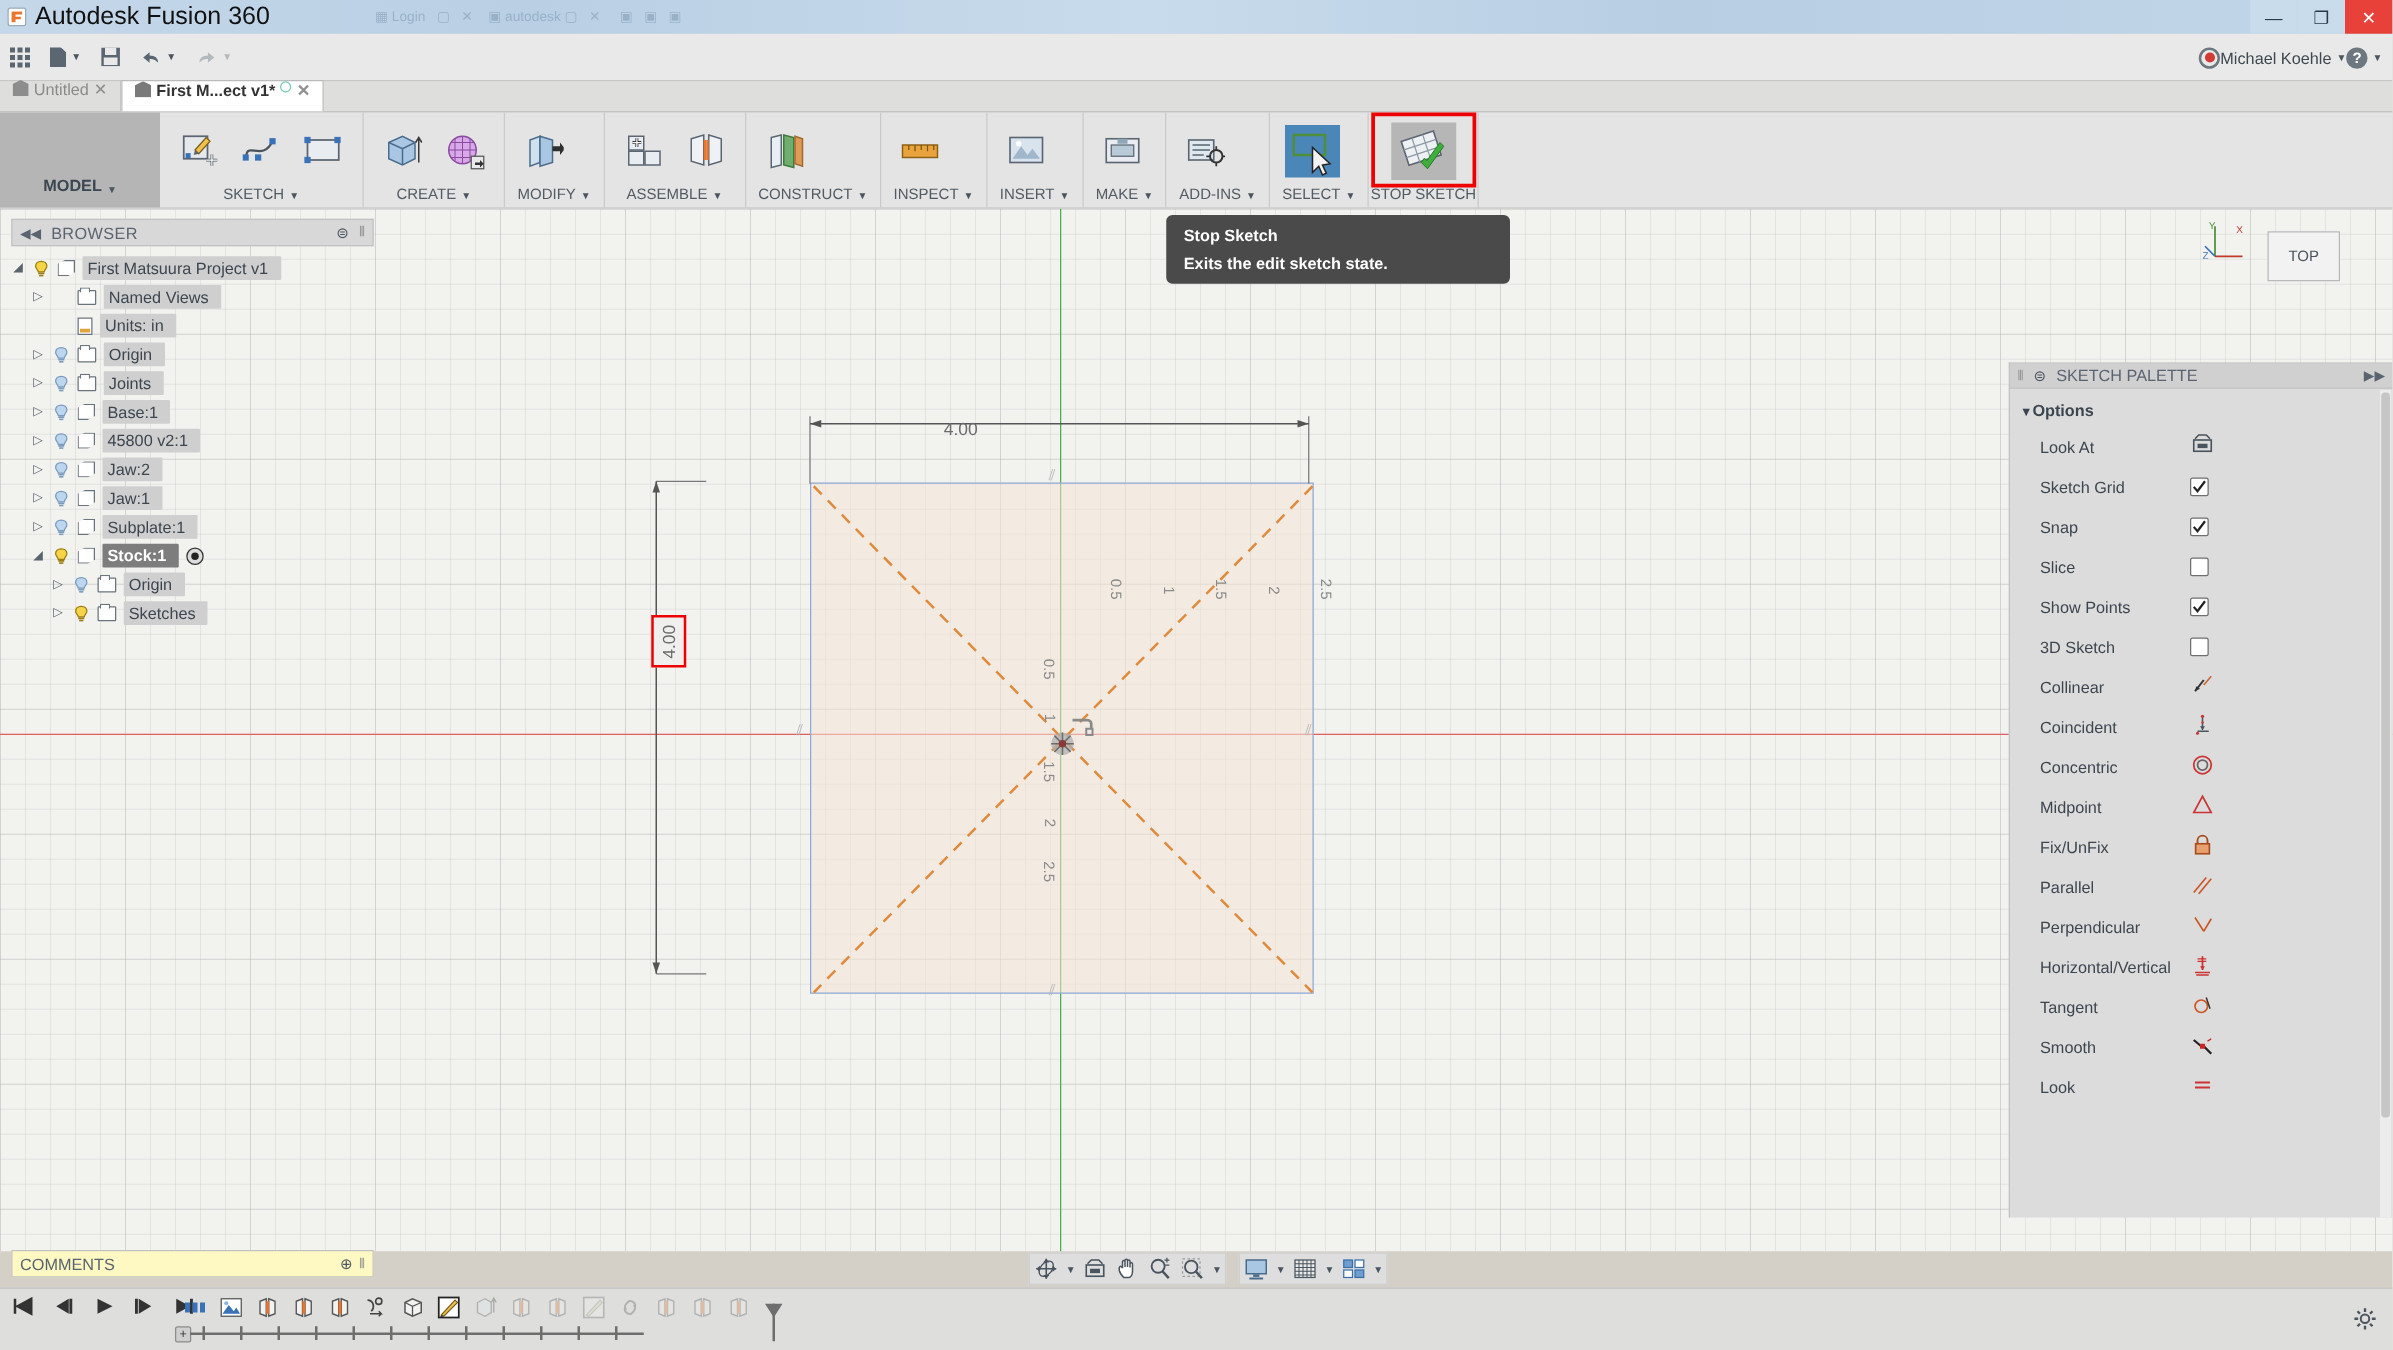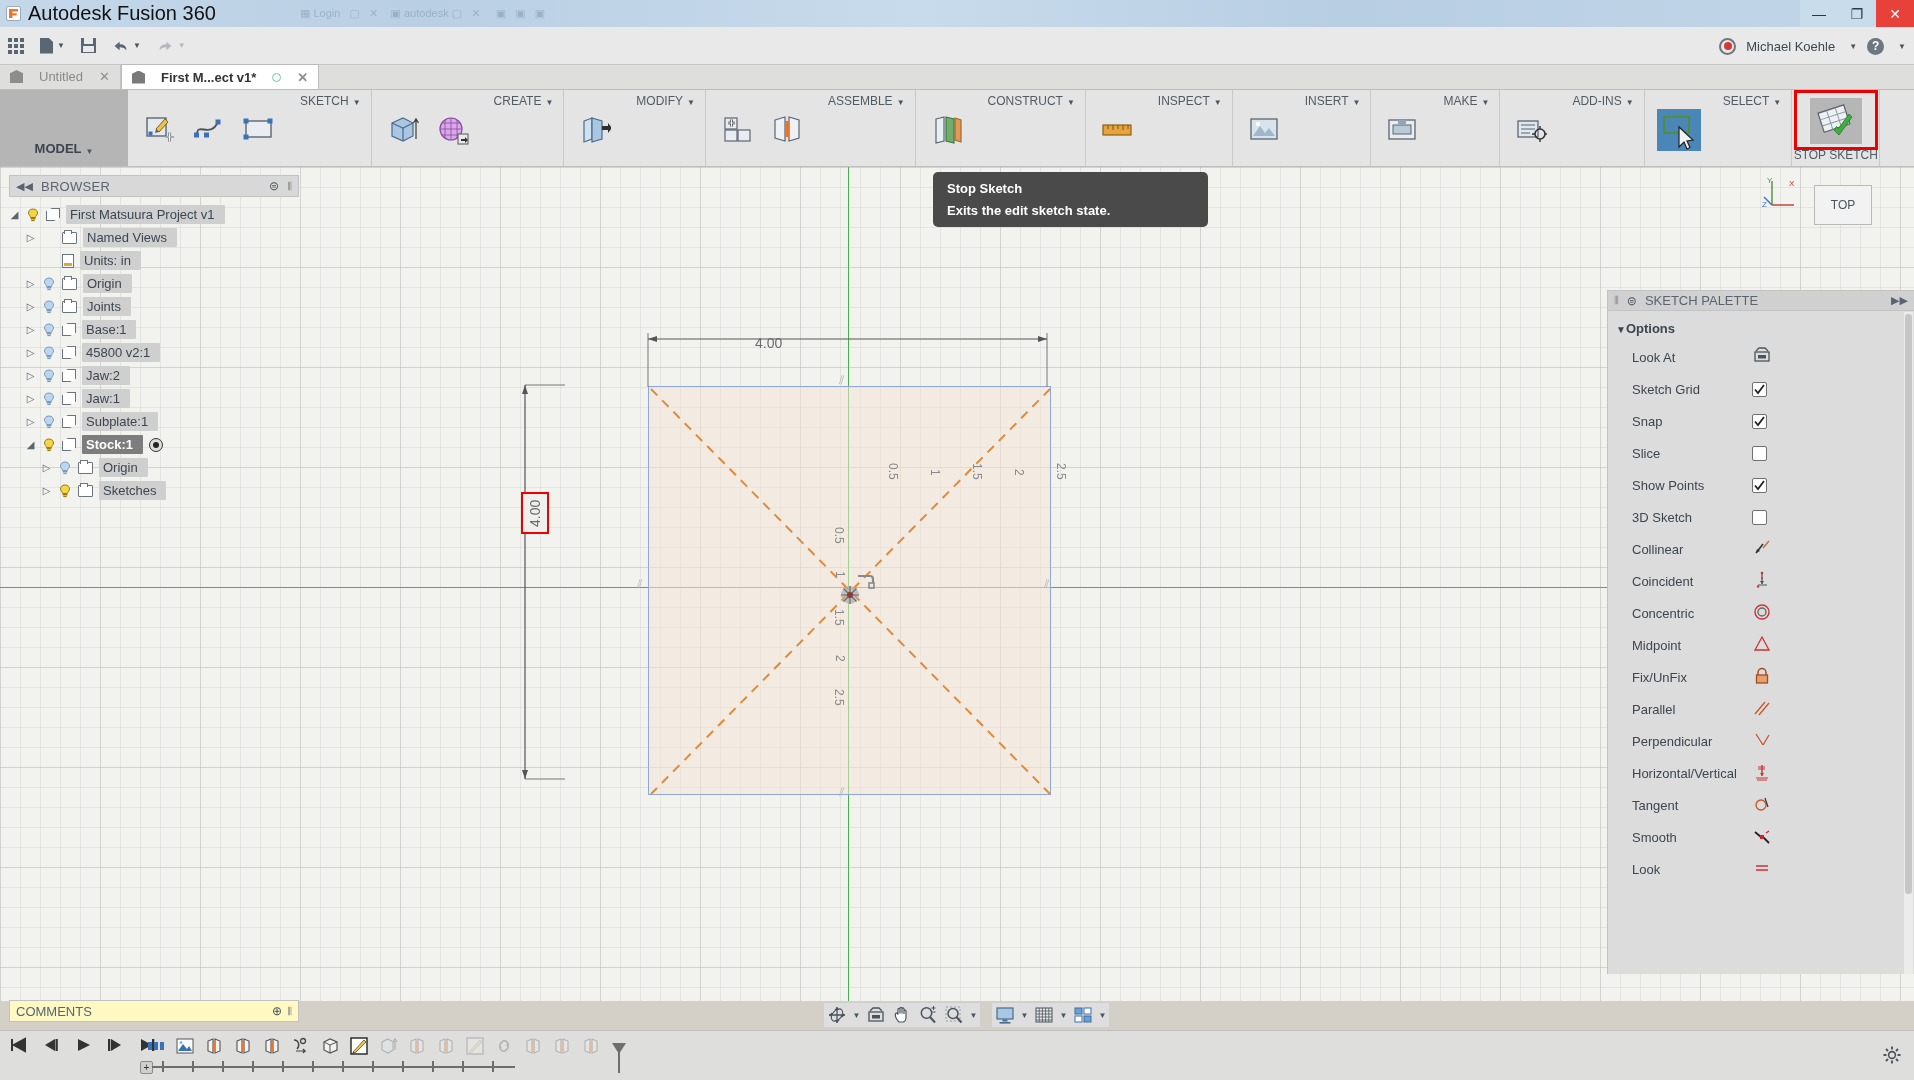--- a/index.html
+++ b/index.html
@@ -56,53 +56,53 @@
   .grid9 { display:grid; grid-template-columns:repeat(3,4px); grid-template-rows:repeat(3,4px); gap:2px; }
   .grid9 i{ background:#5a6672; display:block; width:4px;height:4px; }
   .doc-ico { width:13px;height:16px;background:#5a6672;
     clip-path: polygon(0 0,65% 0,100% 28%,100% 100%,0 100%); }
   .save-ico { width:15px;height:15px;background:#5a6672;
     clip-path: polygon(0 0,100% 0,100% 100%,0 100%);
     position:relative; }
   .save-ico:after{content:"";position:absolute;left:3px;top:0;width:9px;height:6px;background:#e9e9e9;}
   .save-ico:before{content:"";position:absolute;left:2px;bottom:1px;width:11px;height:6px;background:#e9e9e9;}
   .undo-ico, .redo-ico { width:17px;height:14px; }
-  #user-area { position:absolute; right:8px; top:0; height:38px; display:flex; align-items:center; gap:10px; }
+  #user-area { position:absolute; right:8px; top:0; height:38px; display:flex; align-items:center; }
   #user-area .rec { width:17px;height:17px;border:2px solid #6d7780;border-radius:50%;
      display:flex;align-items:center;justify-content:center; }
   #user-area .rec i{ width:8px;height:8px;border-radius:50%;background:#d43a34; }
   #user-area .uname { font-size:13px;color:#3d4850; }
   #user-area .help { width:17px;height:17px;border-radius:50%;background:#6d7780;color:#fff;
      font-size:12px;font-weight:bold;display:flex;align-items:center;justify-content:center; }
 
   
   #doctabs {
     position:absolute; top:65px; left:0; width:1914px; height:25px;
     background:#dededc; border-bottom:1px solid #bcbcbc; display:flex; align-items:flex-end;
   }
-  .dtab { height:25px; display:flex; align-items:center; gap:16px; padding:0 10px;
+  .dtab { height:25px; display:flex; gap:4px; padding:0 10px;
     font-size:13px; color:#8a8a8a; border-right:1px solid #c6c6c6; }
   .dtab.active { background:#fff; color:#333; font-weight:bold; border-top:1px solid #bbb;
      border-left:1px solid #bbb; border-right:1px solid #bbb; }
   .cube-ico { width:13px;height:13px;background:#8d8d8d;
     clip-path: polygon(0 25%,50% 0,100% 25%,100% 100%,50% 100%,0 100%); }
   .dtab.active .cube-ico{ background:#7a7a7a; }
   .dtab .x { color:#8f8f8f; font-size:13px; }
   .dtab .dot { width:9px;height:9px;border:1.5px solid #6fcbb0;border-radius:50%; }
 
   
   #ribbon {
     position:absolute; top:90px; left:0; width:1914px; height:77px;
     background:#e4e4e4; border-bottom:1px solid #c0c0c0; display:flex; align-items:stretch;
   }
   #modelbtn {
     width:128px; background:#b5b5b5; display:flex; align-items:flex-end; justify-content:center;
     padding-bottom:10px; font-size:13px; color:#3c4650; font-weight:bold;
   }
-  .rgroup { display:flex; flex-direction:row; justify-content:space-between;
+  .rgroup { display:flex; flex-direction:column; justify-content:space-between;
      border-right:1px solid #cacaca; padding:4px 0 0 0; }
   .rgroup .icons { display:flex; align-items:center; gap:0; padding:0 6px; flex:1; }
   .rgroup .glabel { text-align:center; font-size:12px; color:#515b64; padding:0 10px 4px; white-space:nowrap; }
   .ricon { width:50px;height:44px; display:flex;align-items:center;justify-content:center; }
   .ricon svg { display:block; }
 
   #stop-sketch-wrap { position:relative; width:88px; display:flex; flex-direction:column;
      align-items:center; justify-content:flex-start; }
   #stop-sketch-box { position:absolute; left:2px; top:0px; width:84px; height:60px;
      border:3px solid #ef0000; }

